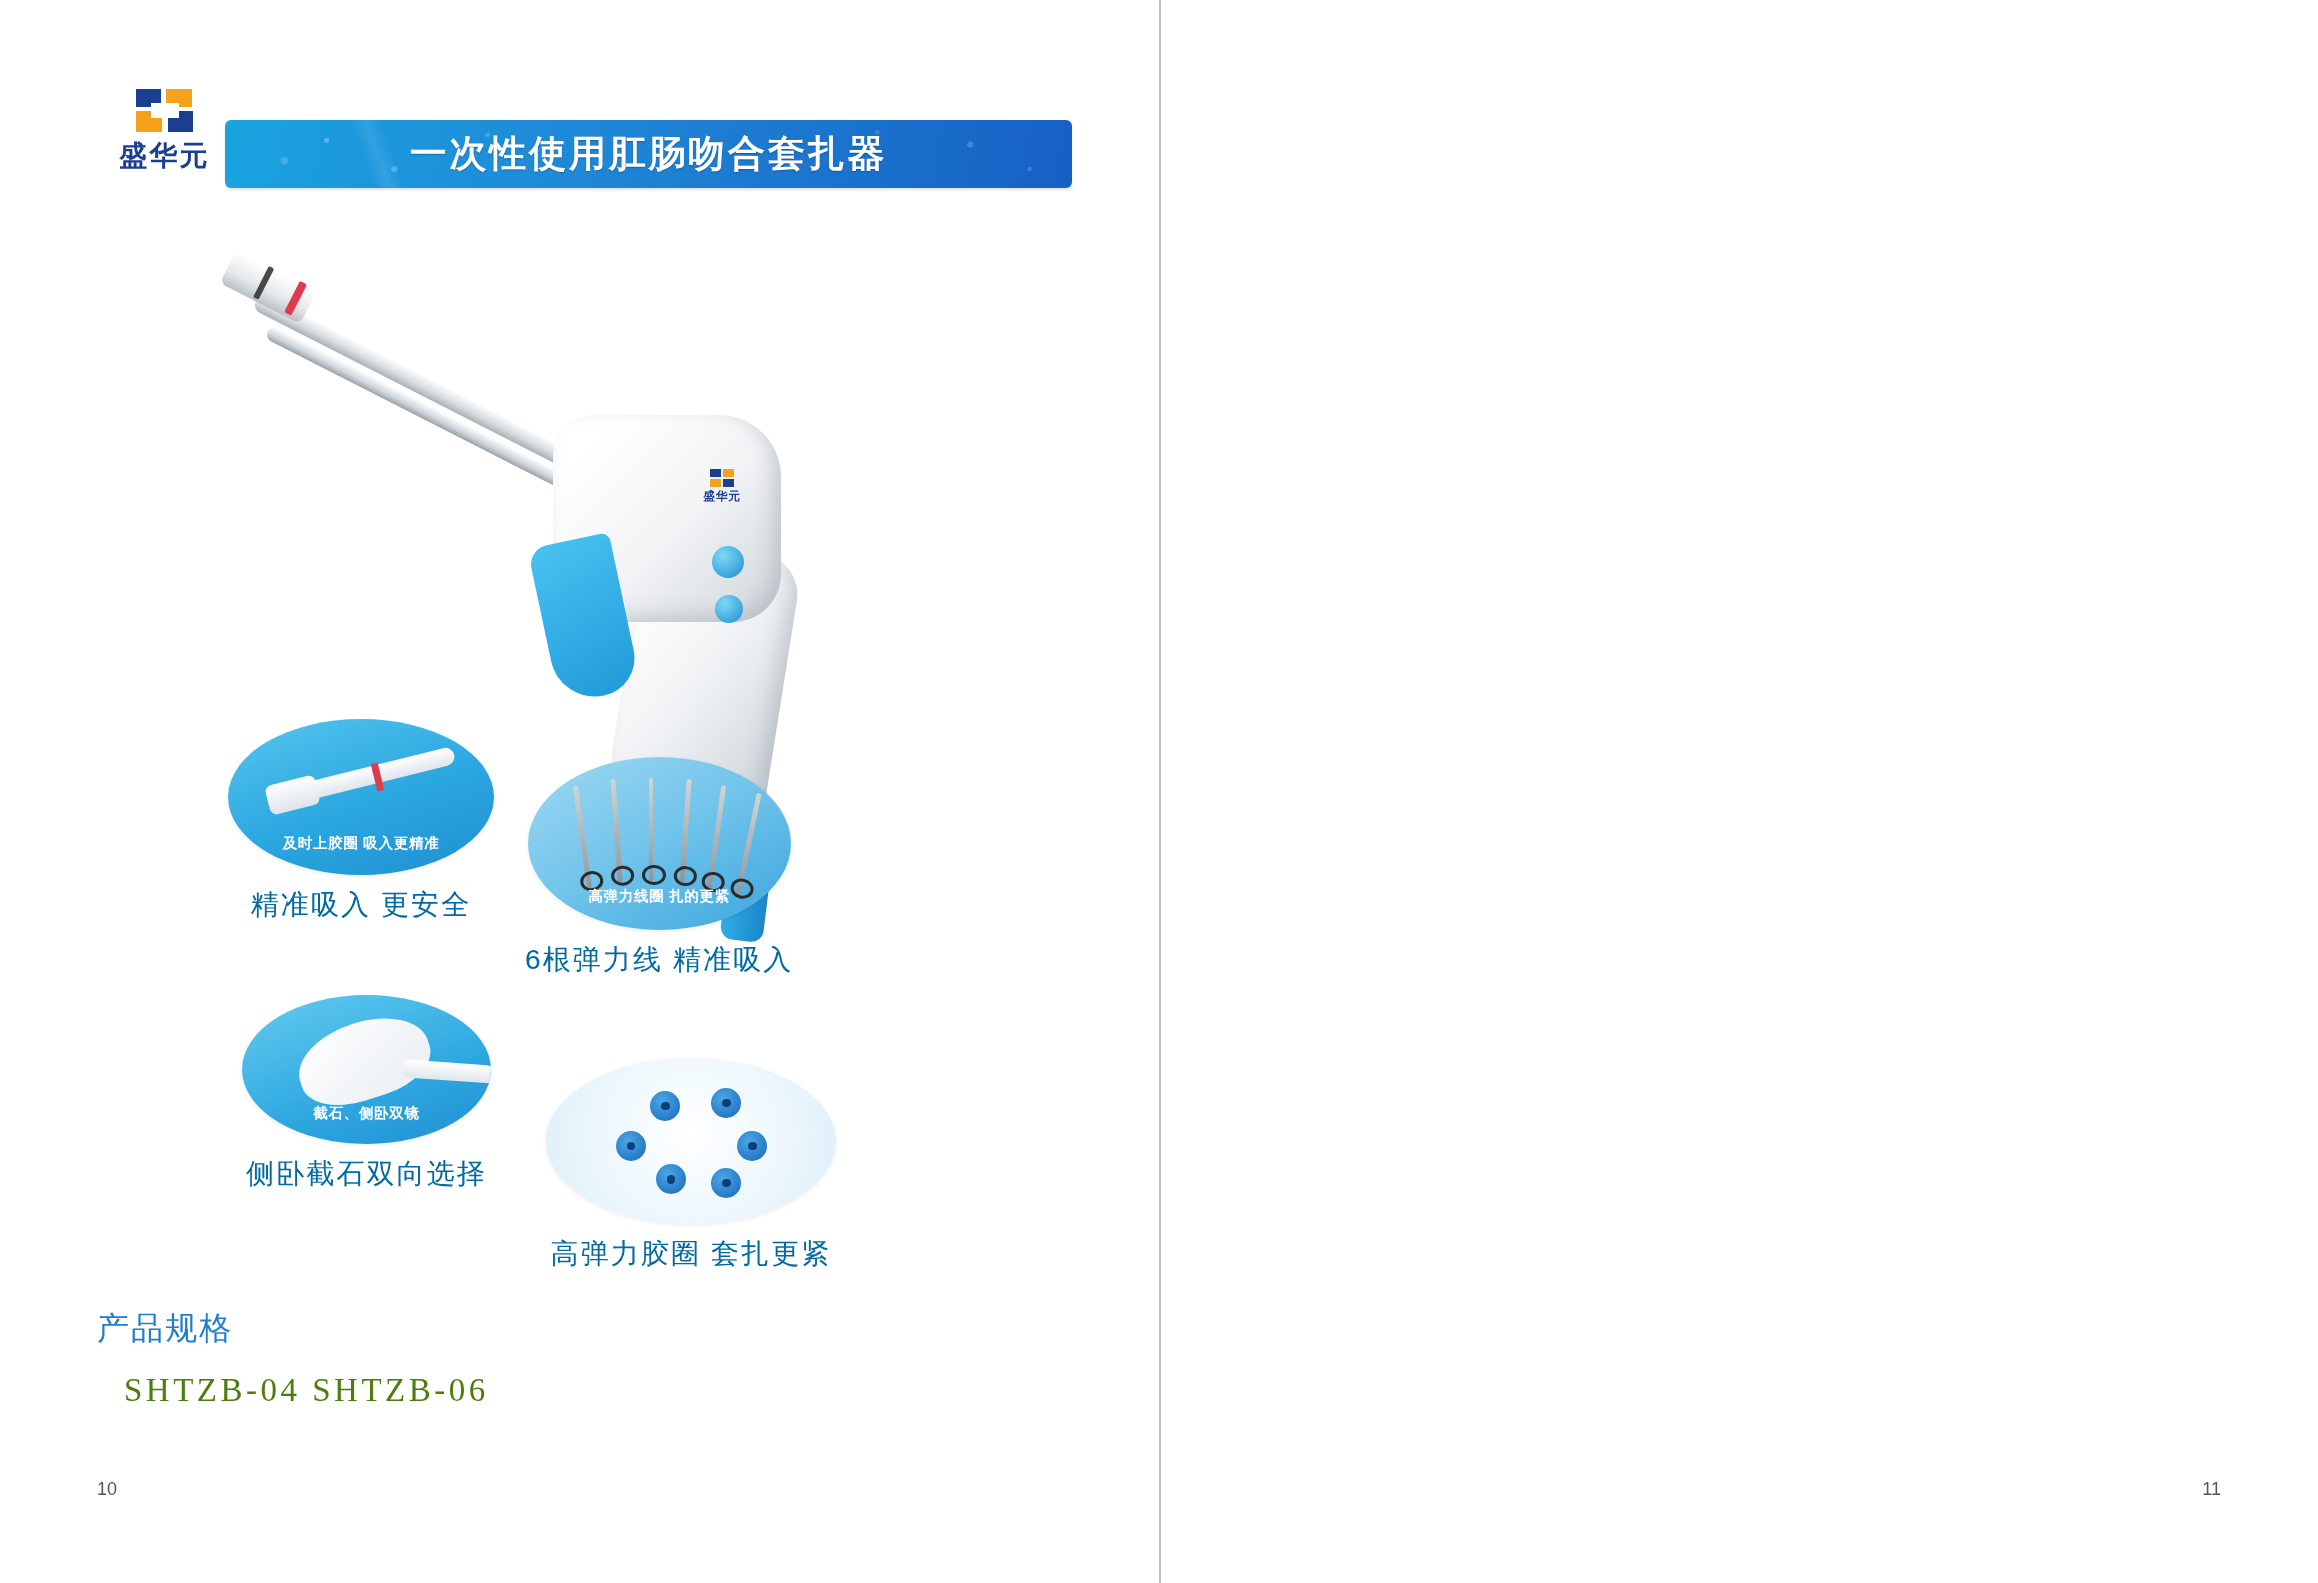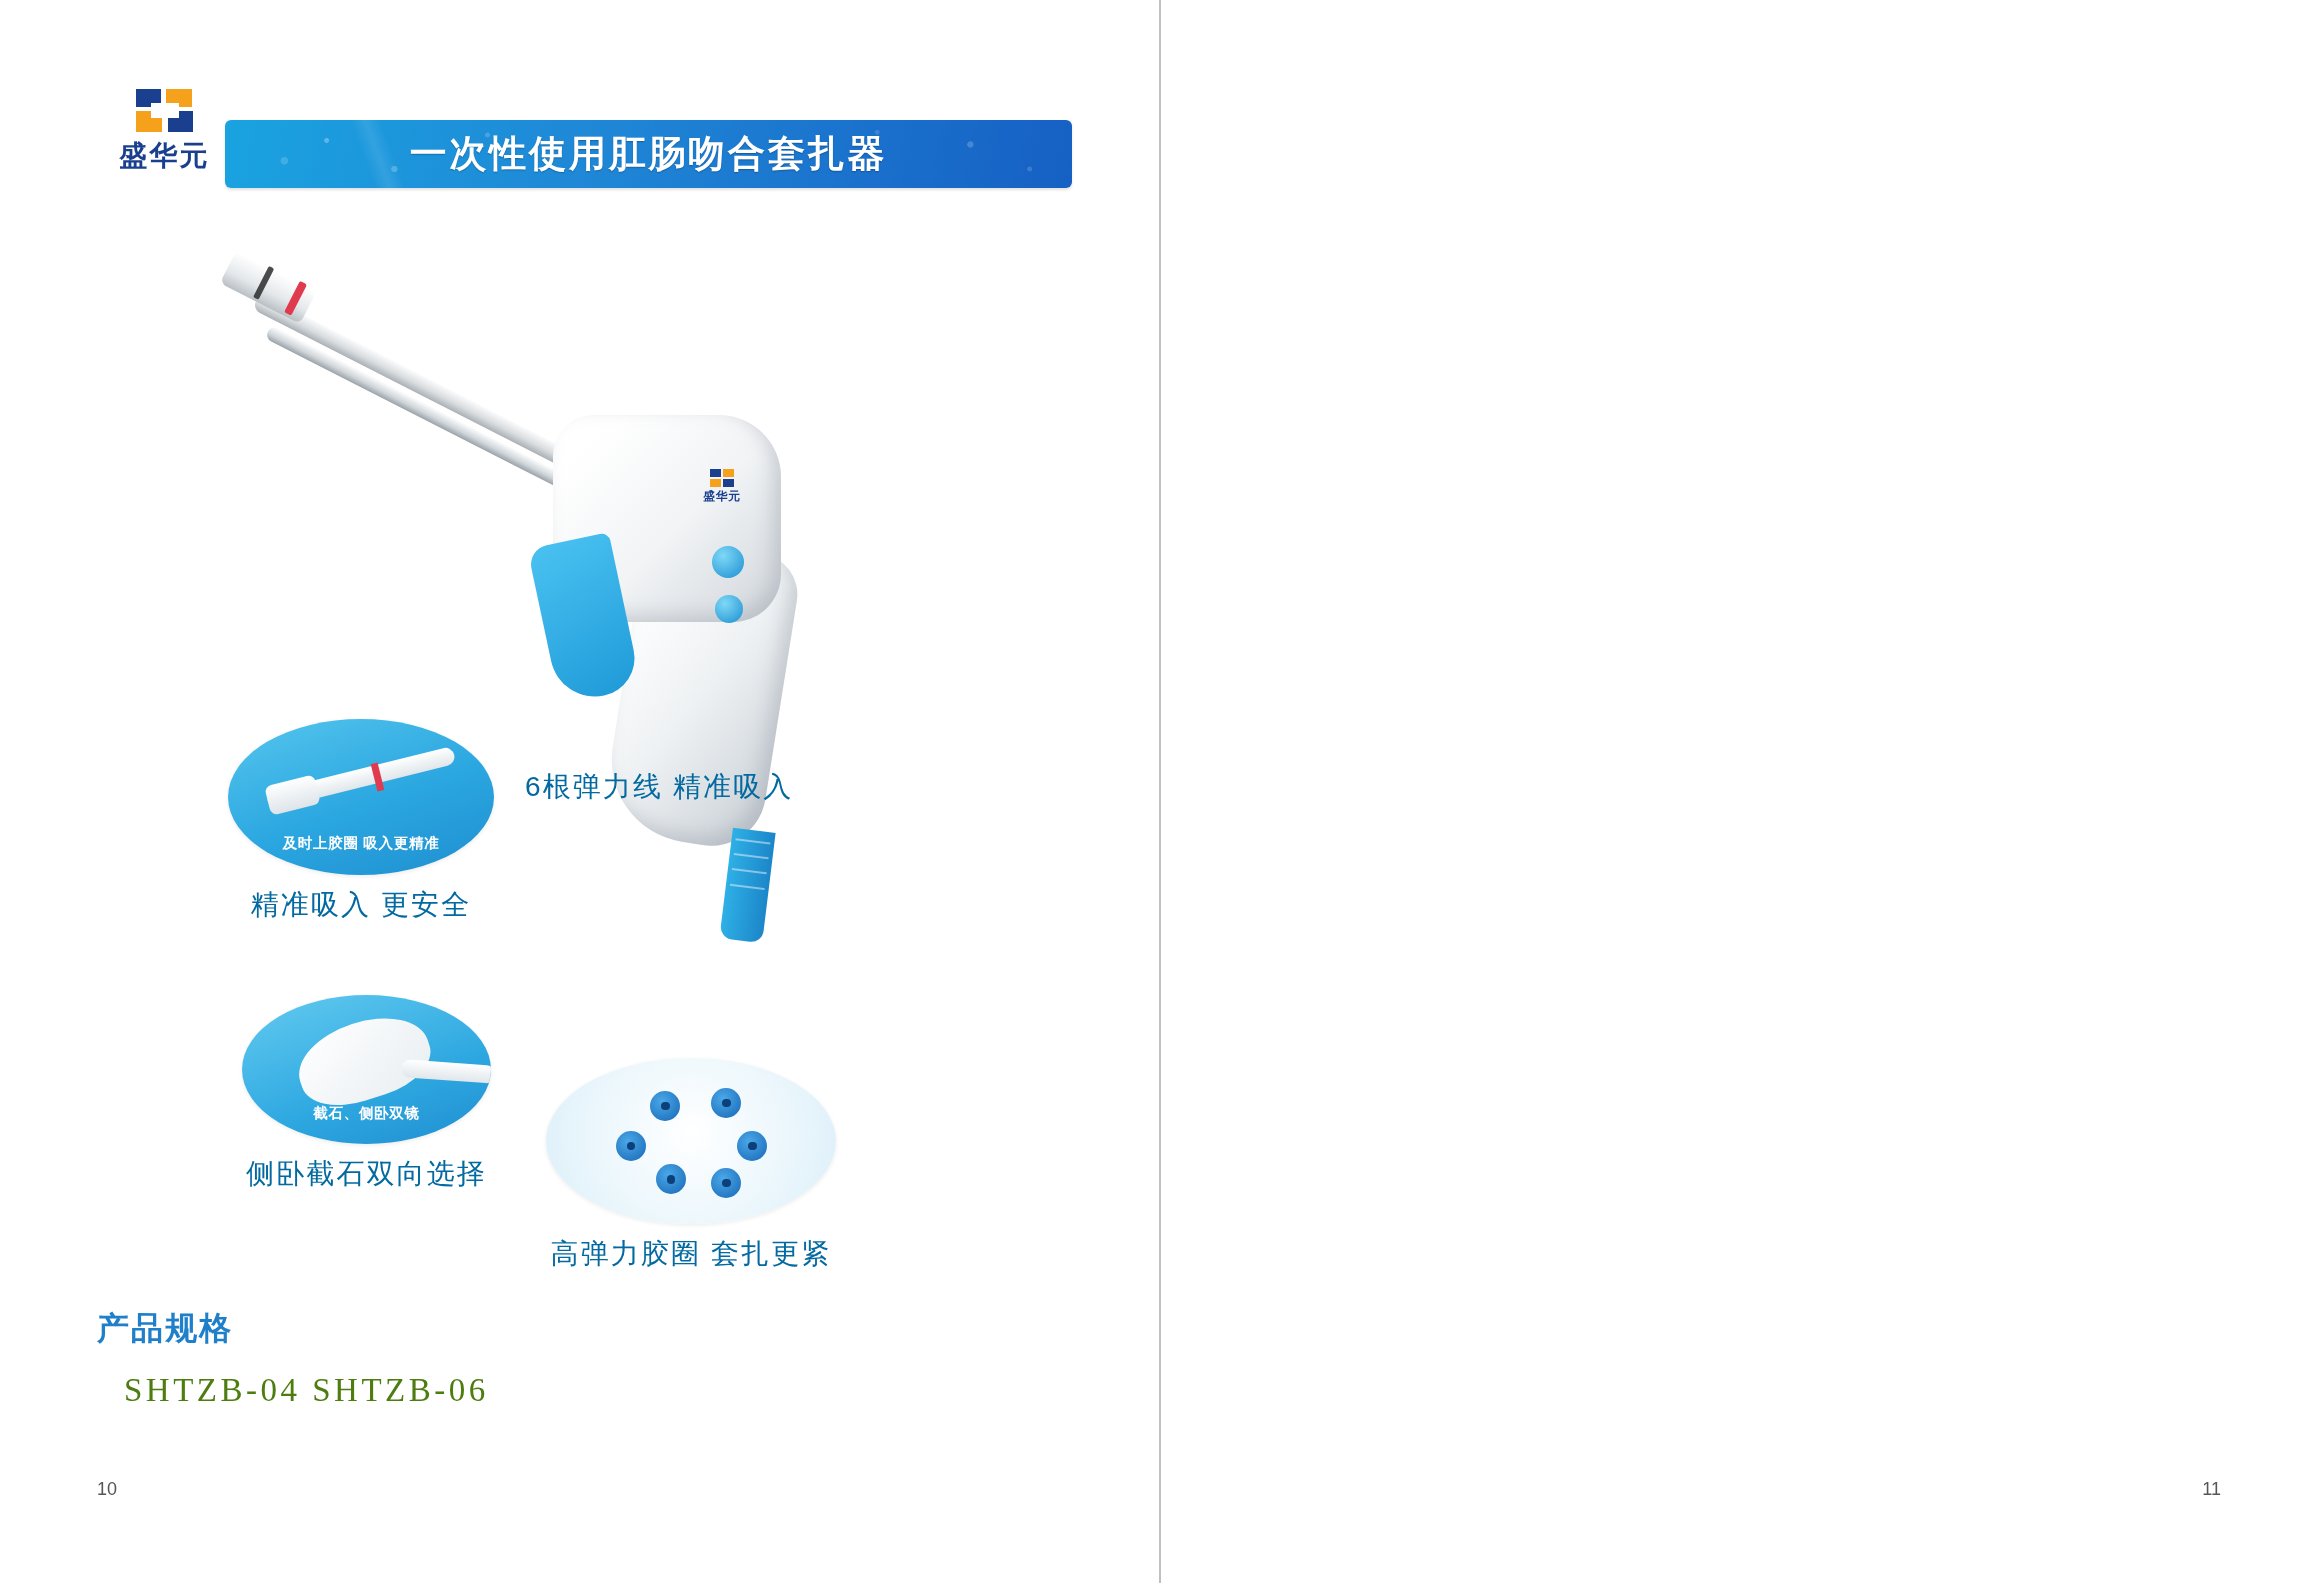--- a/index.html
+++ b/index.html
@@ -205,21 +205,21 @@
   .ring{
     position:absolute;width:30px;height:30px;border-radius:50%;
     background:radial-gradient(circle at 40% 35%,#4aa8e8,#1767b5);
   }
   .ring::after{
     content:"";position:absolute;left:11px;top:11px;width:8.3px;height:8.3px;border-radius:50%;background:#0d3f7a;
   }
 
   .spec-title{
     position:absolute;left:97px;top:1307px;
-    color:#1f7fc9;font-size:32px;font-weight:bold;letter-spacing:2.1px;
+    color:#1f7fc9;font-size:32px;font-weight:normal;letter-spacing:2.1px;
   }
   .spec-value{
     position:absolute;left:124px;top:1372px;
     color:#4d7c0f;font-size:33px;letter-spacing:3.5px;
     font-family:"Liberation Serif","DejaVu Serif",serif;
   }
   .pageno{position:absolute;font-size:18px;color:#555;}
   #pageno-left{left:97px;top:1479px;}
   #pageno-right{right:97px;top:1479px;}
 </style>
@@ -272,20 +272,29 @@
     <div class="feature" id="feature-1">
       <div class="oval">
         <span class="cap-tip"></span>
           <span class="cap-red"></span>
         <span class="oval-cap">及时上胶圈 吸入更精准</span>
       </div>
       <div class="feat-label">精准吸入 更安全</div>
     </div>
 
     <div class="feature" id="feature-2">
+      <div class="oval">
+        <span class="needle" style="left:20%;top:16%;transform:rotate(-8deg);"></span>
+        <span class="needle" style="left:33%;top:13%;transform:rotate(-4deg);"></span>
+        <span class="needle" style="left:46%;top:12%;transform:rotate(0deg);"></span>
+        <span class="needle" style="left:59%;top:13%;transform:rotate(4deg);"></span>
+        <span class="needle" style="left:71%;top:16%;transform:rotate(8deg);"></span>
+        <span class="needle" style="left:83%;top:20%;transform:rotate(12deg);"></span>
+        <span class="oval-cap">高弹力线圈 扎的更紧</span>
+      </div>
       <div class="feat-label">6根弹力线 精准吸入</div>
     </div>
 
     <div class="feature" id="feature-3">
       <div class="oval">
         <span class="endo"></span>
         <span class="oval-cap">截石、侧卧双镜</span>
       </div>
       <div class="feat-label">侧卧截石双向选择</div>
     </div>

